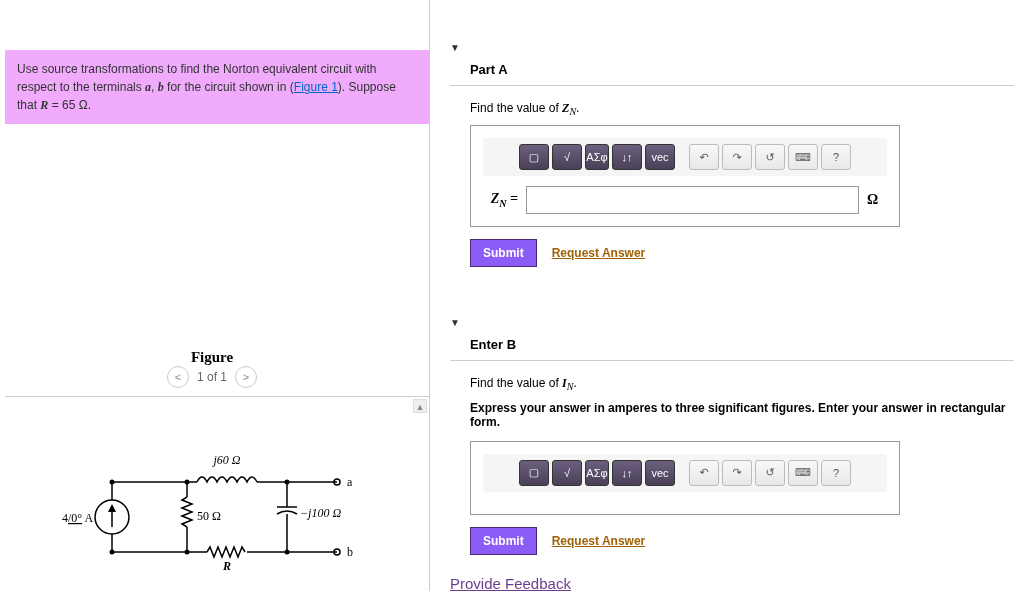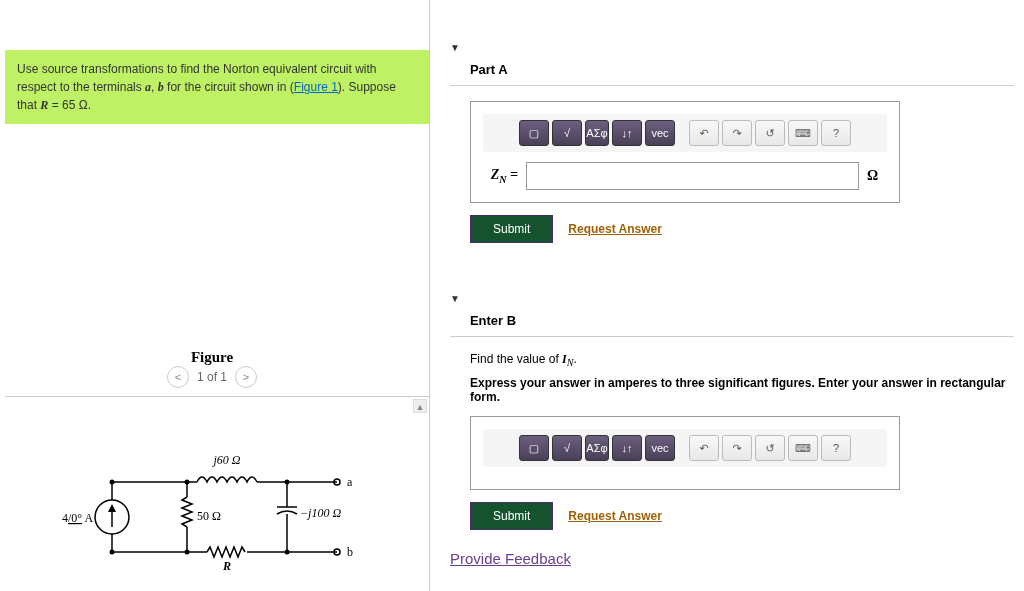--- a/index.html
+++ b/index.html
@@ -1,20 +1,20 @@
 <!DOCTYPE html>
 <html><head>
 <meta charset="utf-8">
 <style>
 * { box-sizing: border-box; margin: 0; padding: 0; }
 body { font-family: Arial, sans-serif; font-size: 13px; background: #fff; width: 1024px; height: 591px; overflow: hidden; }
 .container { display: flex; width: 100%; height: 100%; }
 .left-panel { width: 430px; padding: 10px 0 0 5px; border-right: 1px solid #ccc; }
 .right-panel { flex: 1; padding: 10px 10px 0 20px; overflow-y: auto; }
-.problem-statement { background: #bef264; padding: 10px 12px; font-size: 12px; line-height: 1.5; color: #333; margin-top: 40px; }
+.problem-statement { background: #f0abfc; padding: 10px 12px; font-size: 12px; line-height: 1.5; color: #333; margin-top: 40px; }
 .problem-statement a { color: #0066cc; text-decoration: underline; }
 .problem-statement b { font-style: italic; font-weight: bold; font-family: 'Times New Roman', serif; }
 .figure-section { margin-top: 220px; }
 .figure-header { display: flex; justify-content: space-between; align-items: center; padding: 5px 10px 8px 0; border-bottom: 1px solid #ccc; flex-direction: column; }
 .figure-title { font-weight: bold; font-size: 15px; font-family: 'Times New Roman', serif; }
 .figure-nav { display: flex; align-items: center; gap: 8px; font-size: 12px; color: #666; }
 .nav-btn { width: 22px; height: 22px; border: 1px solid #ccc; border-radius: 50%; background: #fff; display: flex; align-items: center; justify-content: center; cursor: pointer; font-size: 11px; color: #888; }
 .figure-content { padding: 15px 20px; position: relative; }
 .scroll-indicator { position:absolute; right:2px; top:2px; width:14px; height:14px; background:#eee; color:#888; font-size:9px; text-align:center; line-height:14px; border:1px solid #ddd; }
 .circuit { width: 320px; height: 140px; margin: 30px auto 0 auto; position: relative; }
@@ -29,21 +29,21 @@
 .answer-box { border: 1px solid #999; padding: 12px; margin: 0 0 12px 20px; background: #fff; width: 430px; }
 .toolbar { display: flex; gap: 3px; margin-bottom: 10px; align-items: center; background: #f5f5f5; padding: 6px; border-radius: 3px; justify-content: center; }
 .tool-btn { width: 30px; height: 26px; background: linear-gradient(#6b5f7e, #4a4058); border: 1px solid #333; border-radius: 3px; color: #fff; display: flex; align-items: center; justify-content: center; font-size: 11px; cursor: pointer; }
 .tool-btn.light { background: linear-gradient(#f8f8f8, #e8e8e8); color: #555; border-color: #bbb; }
 .tool-btn.wide { width: 24px; }
 .answer-row { display: flex; align-items: center; gap: 8px; }
 .answer-label { font-family: 'Times New Roman', serif; font-style: italic; font-weight: bold; font-size: 14px; min-width: 35px; text-align: right; }
 .answer-input { flex: 1; height: 28px; border: 1px solid #999; padding: 0 6px; font-size: 13px; }
 .answer-unit { font-family: 'Times New Roman', serif; font-size: 14px; min-width: 20px; font-weight: bold; }
 .submit-row { display: flex; align-items: center; gap: 15px; margin-left: 20px; }
-.submit-btn { background: #14532d; color: #fff; border: 1px solid #4a2a6f; padding: 6px 22px; font-weight: normal; font-size: 12px; cursor: pointer; }
+.submit-btn { background: #8b5cf6; color: #fff; border: 1px solid #4a2a6f; padding: 6px 12px; font-weight: bold; font-size: 12px; cursor: pointer; }
 .request-link { color: #a16207; text-decoration: underline; font-size: 12px; font-weight: bold; cursor: pointer; }
 .feedback-link { color: #6a3d8f; text-decoration: underline; font-size: 15px; cursor: pointer; margin-top: 20px; display: block; }
 svg text { font-family: 'Times New Roman', serif; }
 </style>
 </head>
 <body>
 
 <div class="container">
   <div class="left-panel">
     <div class="problem-statement">
@@ -111,20 +111,23 @@
     </div>
   </div>
 
   <div class="right-panel">
 
     <div class="part-section">
       <div class="part-header">
         <span class="toggle">▼</span>
         <span class="title">Part A</span>
       </div>
+      <p class="instruction">
+        <span>Find the value of </span><span class="ivar"><b><span>Z</span></b><span class="sub">N</span></span><span>.</span>
+      </p>
       <div class="answer-box">
         <div class="toolbar">
           <button class="tool-btn">▢</button>
           <button class="tool-btn">√</button>
           <button class="tool-btn wide">ΑΣφ</button>
           <button class="tool-btn">↓↑</button>
           <button class="tool-btn">vec</button>
           <span style="width:8px"></span>
           <button class="tool-btn light">↶</button>
           <button class="tool-btn light">↷</button>

